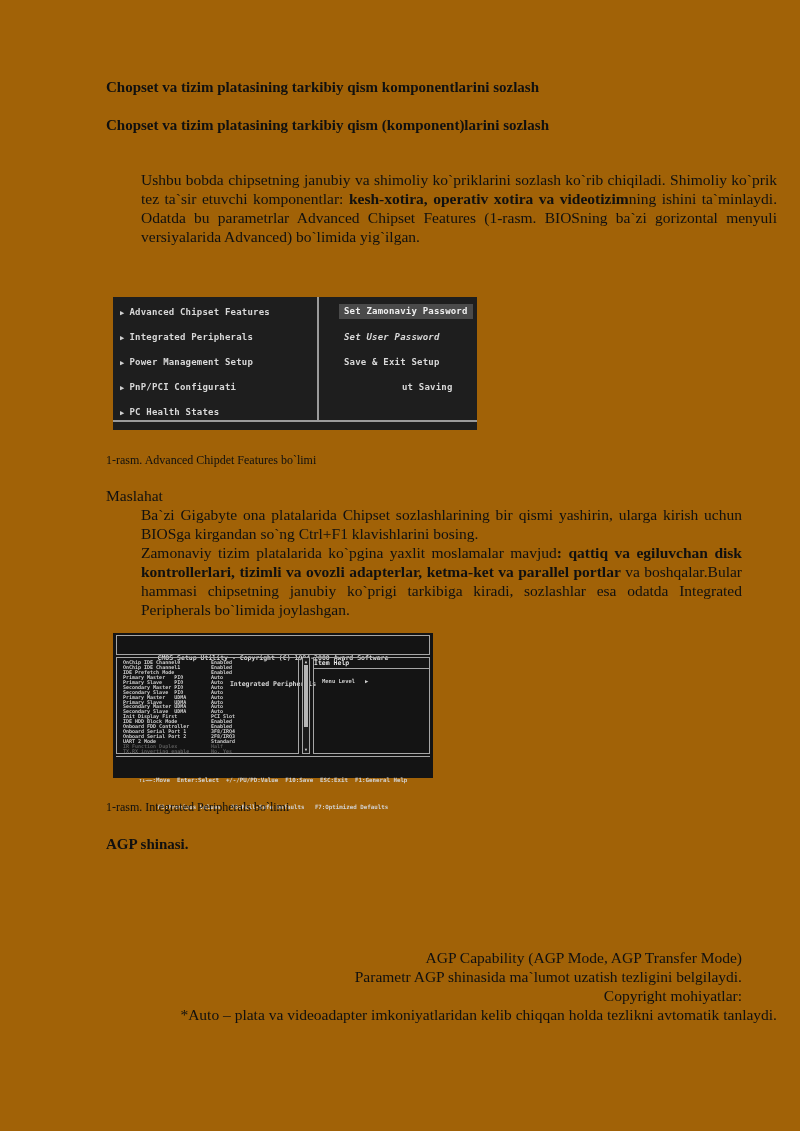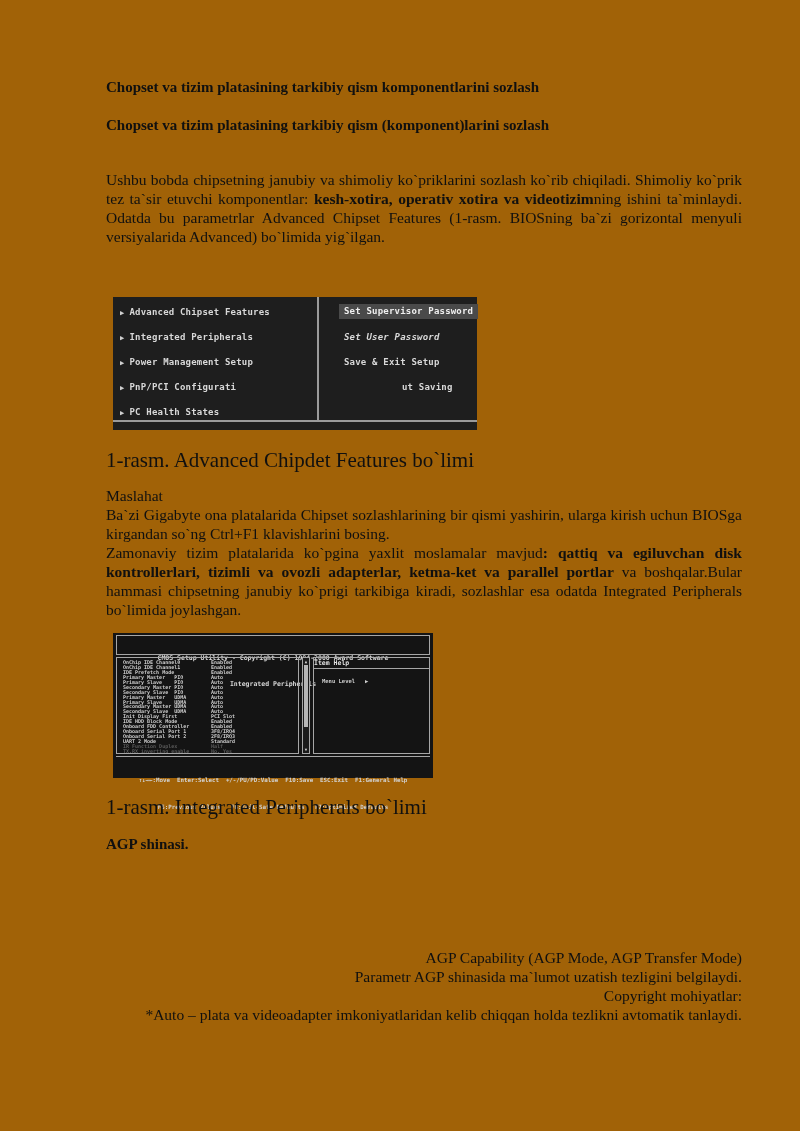--- a/index.html
+++ b/index.html
@@ -12,24 +12,24 @@
     overflow: hidden;
   }
   .page { position: absolute; inset: 0; background: #a16207; }
 
   
   .tblock {
     position: absolute; left: 106px; width: 636px;
     font-size: 15.5px; line-height: 19px;
   }
   .heading { font-weight: bold; font-size: 15px; }
-  .justify { text-align: justify; }
+  .justify { text-align: justify; margin-left: 35px; }
   .bold { font-weight: bold; }
   .indent { text-indent: 34px; text-align: right; }
-  .caption { font-size: 21px; }
+  .caption { font-size: 12px; }
 
   
   .bios1 {
     position: absolute; left: 113px; top: 297px;
     width: 364px; height: 133px;
     background: #1e1e1e;
     font-family: "DejaVu Sans Mono", monospace;
   }
   .b1-item {
     position: absolute;
@@ -128,21 +128,21 @@
   <div class="bios1">
     <div class="b1-left">
         <div class="b1-item"><span class="b1-arrow">▶</span><span>Advanced Chipset Features</span></div>
         <div class="b1-item"><span class="b1-arrow">▶</span><span>Integrated Peripherals</span></div>
         <div class="b1-item"><span class="b1-arrow">▶</span><span>Power Management Setup</span></div>
         <div class="b1-item"><span class="b1-arrow">▶</span><span>PnP/PCI Configurati</span></div>
         <div class="b1-item"><span class="b1-arrow">▶</span><span>PC Health States</span></div>
       </div>
     <div class="b1-vdiv"></div>
     <div class="b1-right">
-        <div class="b1-item"><span>Set Supervisor Password</span></div>
+        <div class="b1-item"><span>Set Zamonaviy Password</span></div>
         <div class="b1-item"><span>Set User Password</span></div>
         <div class="b1-item"><span>Save &amp; Exit Setup</span></div>
         <div class="b1-item"><span>ut Saving</span></div>
       </div>
     <div class="b1-hline"></div>
   </div>
 
   <div class="tblock caption" style="top:451px">1-rasm. Advanced Chipdet Features bo`limi</div>
 
   <div class="tblock" style="top:486px">

